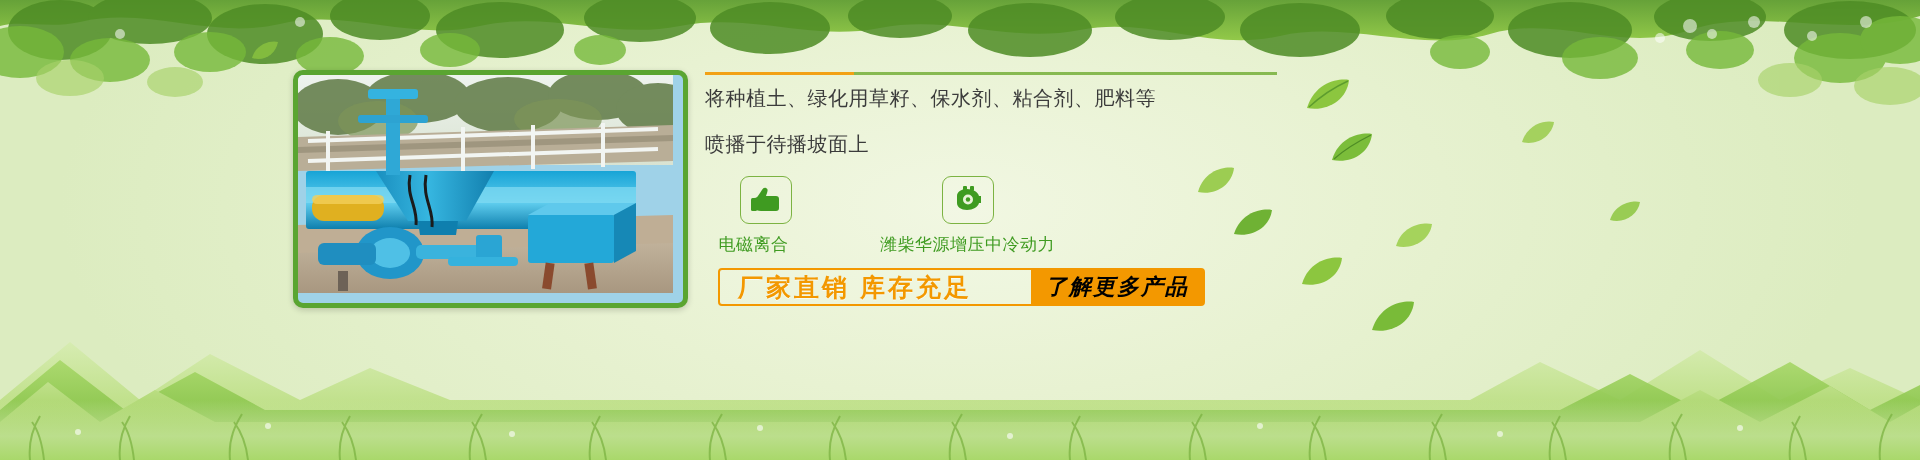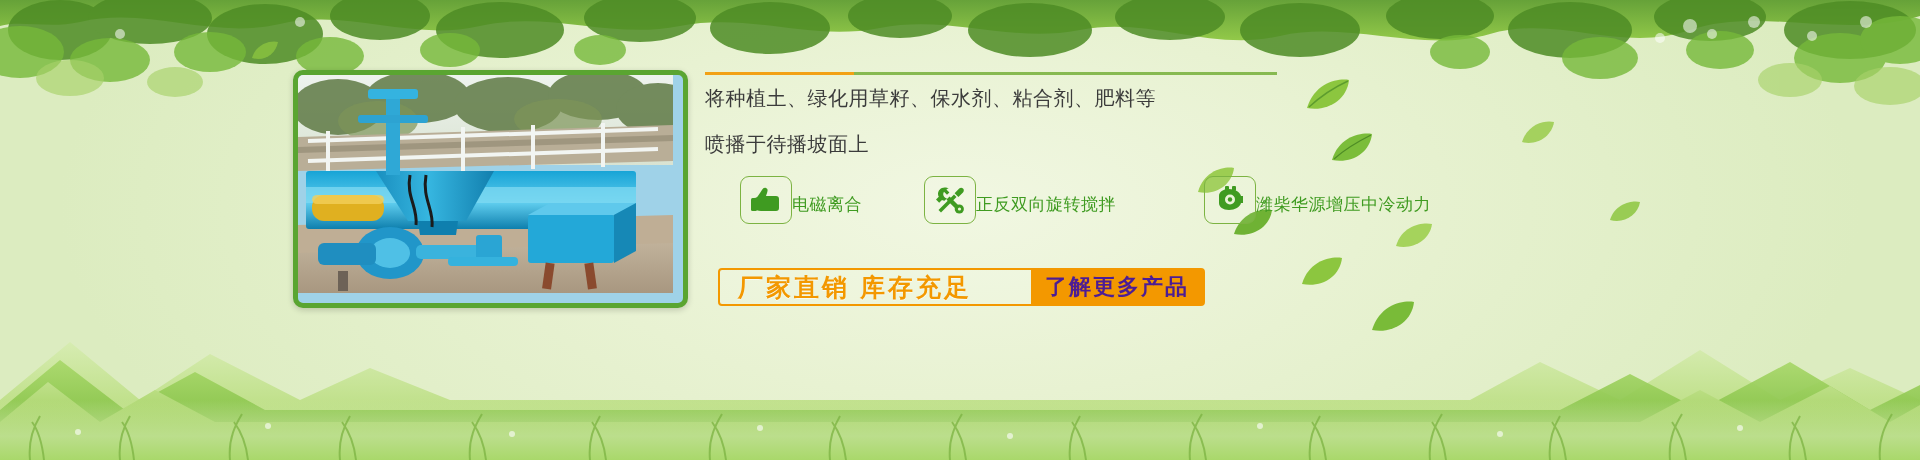--- a/index.html
+++ b/index.html
@@ -57,21 +57,21 @@
   }
   .desc{
     margin-top:8px;color:#3b3b3b;font-size:20px;line-height:30px;
     letter-spacing:.5px;white-space:nowrap;
   }
   .features{
     position:absolute;top:110px;left:0;width:580px;
     display:flex;align-items:flex-start;
   }
   .feature{
-    display:flex;flex-direction:row;align-items:center;
+    display:flex;flex-direction:column;align-items:center;
   }
   .feature .box{
     width:50px;height:46px;border:1.5px solid #7cb342;border-radius:9px;
     display:flex;align-items:center;justify-content:center;
     background:rgba(255,255,255,.08);
   }
   .feature .cap{
     margin-top:9px;color:#3f9b21;font-size:17px;white-space:nowrap;
     letter-spacing:.5px;
   }
@@ -87,24 +87,25 @@
     border:2px solid #f39800;border-radius:4px;
     display:flex;align-items:center;justify-content:space-between;
     box-sizing:border-box;background:rgba(255,255,255,.10);
   }
   .cta-text{
     color:#f39800;font-size:25px;font-weight:bold;letter-spacing:3px;
     padding-left:18px;white-space:nowrap;
     text-shadow:0 1px 0 rgba(255,255,255,.6);
   }
   .cta-btn{
-    background:#f39800;color:#4c1d95;font-size:22px;font-weight:bold;
+    background:#f39800;color:#000000;font-size:22px;font-weight:bold;
     height:100%;display:flex;align-items:center;padding:0 14px;
     letter-spacing:2px;white-space:nowrap;cursor:pointer;border:0;
     font-family:"Liberation Sans","DejaVu Sans",sans-serif;
+    font-style:italic;
   }
 </style>
 </head>
 <body>
 
 <div class="banner">
 
   <div class="foliage-top">
     <svg width="1920" height="125" viewBox="0 0 1920 125">
       <defs>
@@ -321,39 +322,20 @@
         <div class="box">
           <svg width="30" height="28" viewBox="0 0 30 28">
             <path d="M3,12 C6,12 7,10 9,7 C11,4 12,1 15,2 C18,3 16,7 15,10 L25,10 C27,10 28,11 28,13 L28,22
                      C28,24 27,25 25,25 L10,25 C7,25 4,24 3,22 Z" fill="#3f9b21"></path>
             <rect x="0" y="12" width="6" height="13" rx="1.5" fill="#3f9b21"></rect>
           </svg>
         </div>
         <div class="cap">电磁离合</div>
       </div>
 
-      <div class="feature f2">
-        <div class="box">
-          <svg width="30" height="30" viewBox="0 0 30 30">
-            <g fill="#3f9b21">
-              <path d="M9.5,2.5 C6,2.5 3,5.4 3,9 C3,10 3.3,11 3.8,11.8 L1,14.6 L4.2,17.8 L7,15
-                       C7.8,15.5 8.7,15.8 9.5,15.8 L12,13.3 C10,13.1 8.2,11.4 8.2,9.2
-                       C8.2,8.3 8.5,7.5 9,6.8 L12,9.8 L14.4,7.4 L11.4,4.4 C12.1,3.9 12.9,3.6 13.8,3.6
-                       C13,2.9 11.3,2.5 9.5,2.5 Z"></path>
-              <path d="M6,27.5 L3.5,25 L19,9.5 L21.5,12 Z"></path>
-              <path d="M19.6,8.2 L24.2,3.6 C25.3,2.5 27,2.5 28,3.6 C29.1,4.6 29.1,6.3 28,7.4
-                       L23.4,12 Z"></path>
-              <circle cx="24.3" cy="24" r="4.6"></circle>
-              <path d="M13,13 L24,24" stroke="#3f9b21" stroke-width="4.5"></path>
-              <circle cx="24.5" cy="24" r="1.6" fill="#eaf3d8"></circle>
-            </g>
-          </svg>
-        </div>
-        <div class="cap">正反双向旋转搅拌</div>
-      </div>
 
       <div class="feature f3">
         <div class="box">
           <svg width="30" height="28" viewBox="0 0 30 28">
             <path d="M4,10 C4,6 8,3 14,3 C20,3 25,6 26,10 L28,10 L28,17 L26,17
                      C25,21 20,24 14,24 C8,24 4,21 4,17 Z" fill="#3f9b21"></path>
             <circle cx="15" cy="13.5" r="5" fill="#eaf3d8"></circle>
             <circle cx="15" cy="13.5" r="2.2" fill="#3f9b21"></circle>
             <rect x="10" y="0" width="4" height="5" rx="1" fill="#3f9b21"></rect>
             <rect x="17" y="0" width="4" height="5" rx="1" fill="#3f9b21"></rect>

